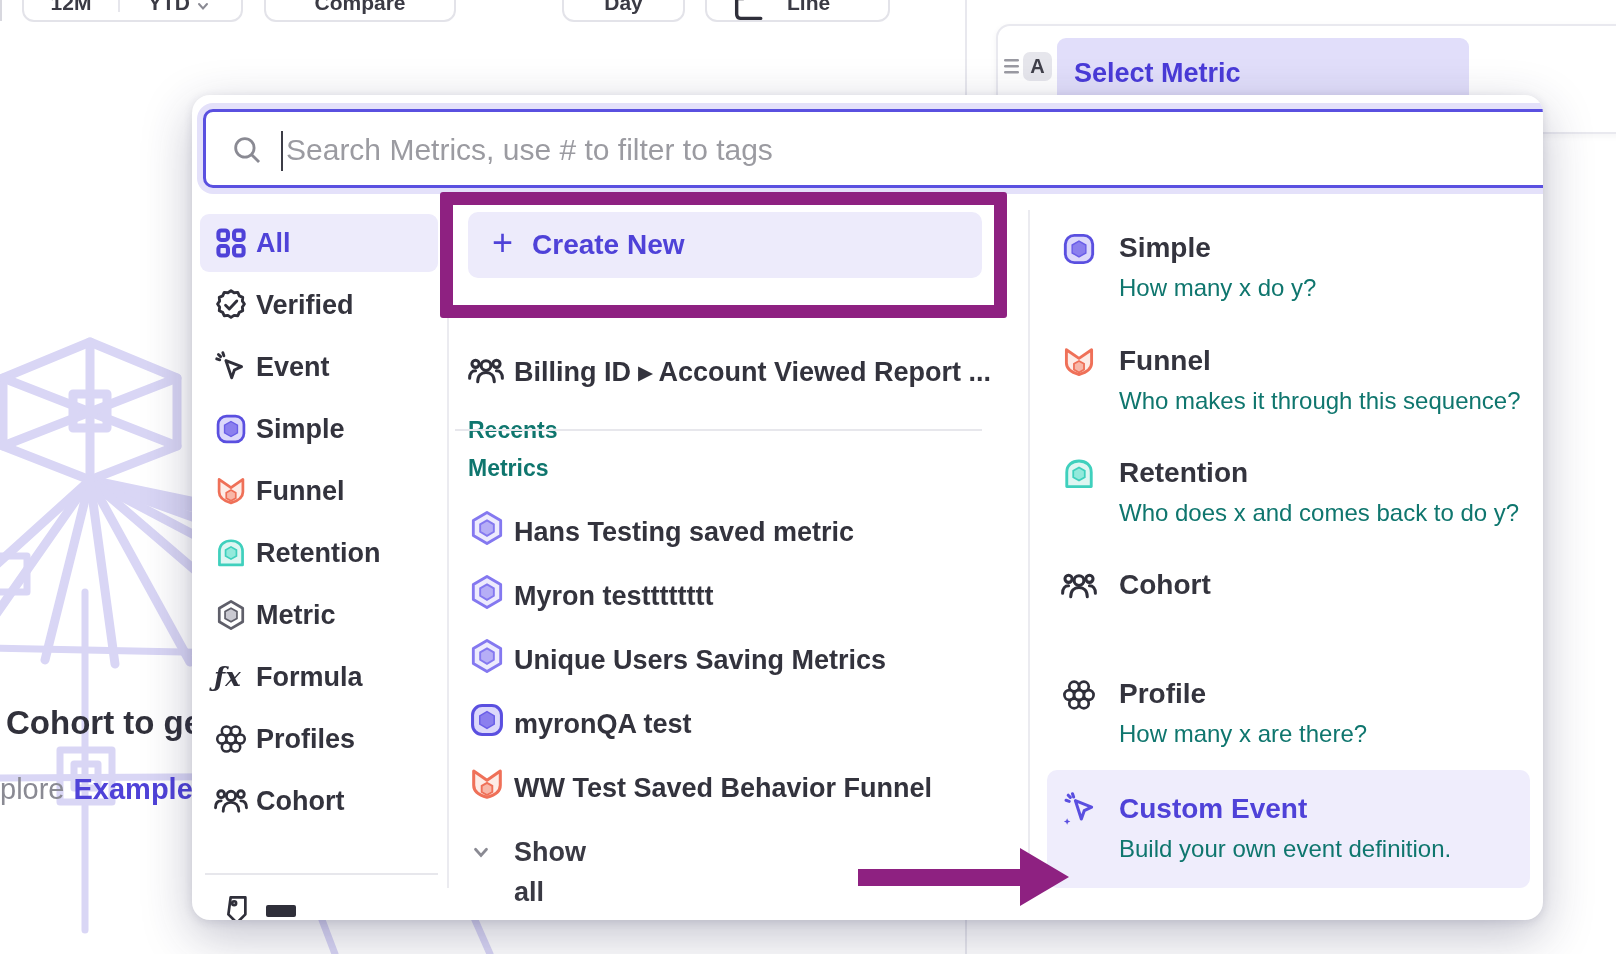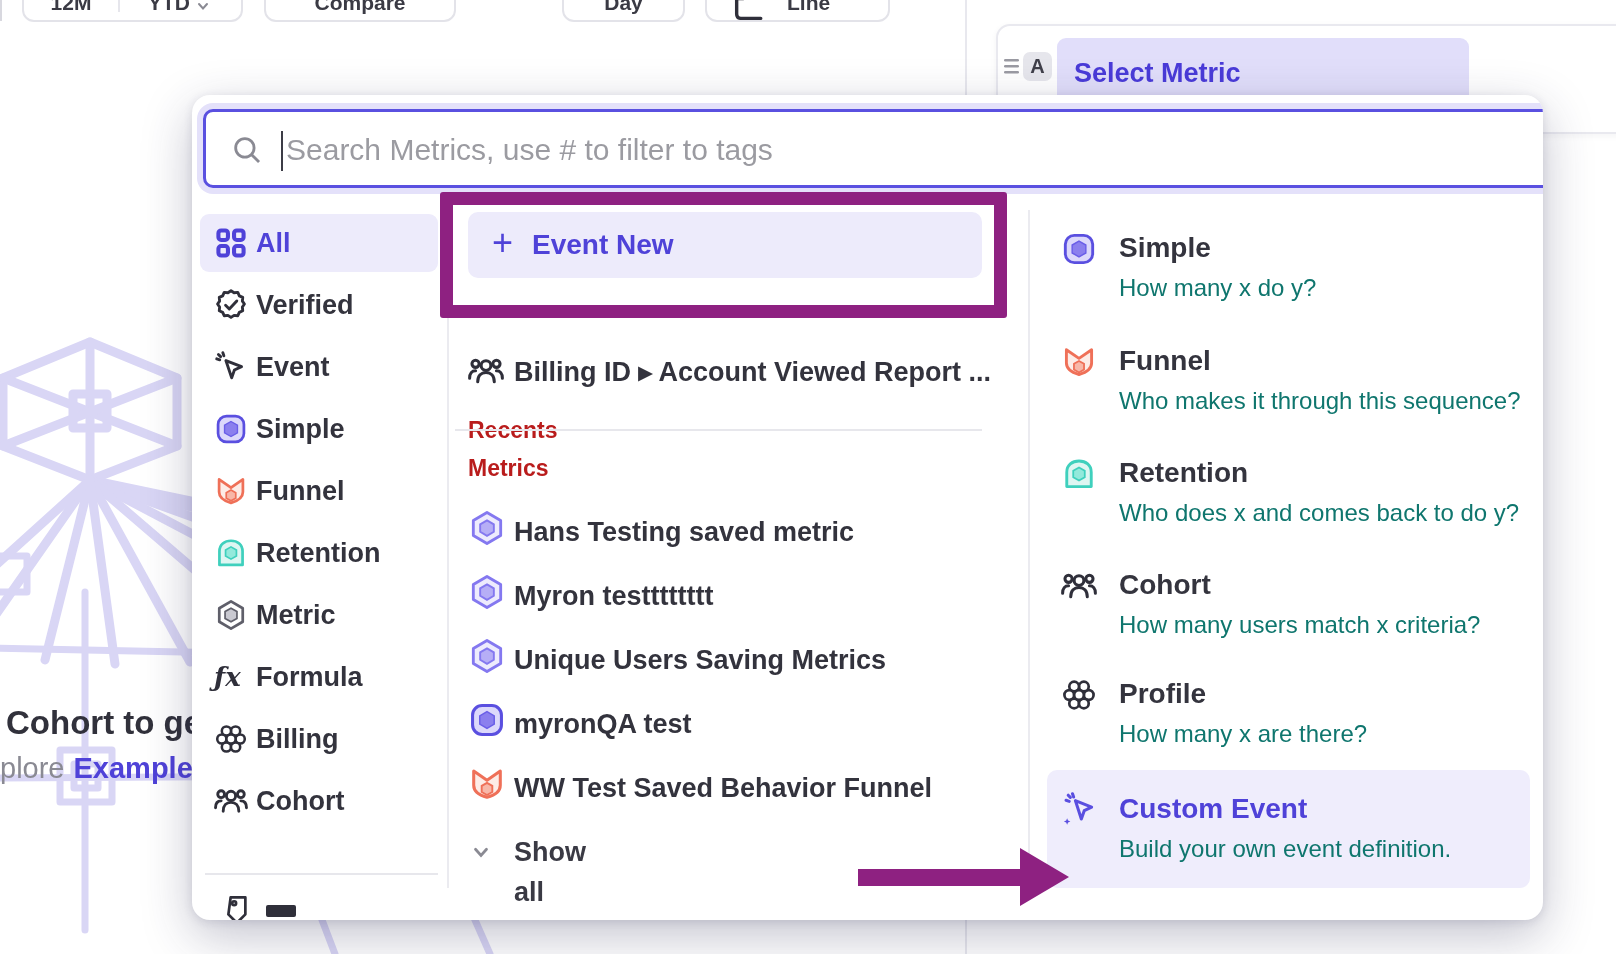--- a/index.html
+++ b/index.html
@@ -26,21 +26,21 @@
                box-shadow:0 2px 6px rgba(30,30,60,.05);}
   .series-badge{position:absolute;left:25px;top:26px;width:29px;height:29px;border-radius:7px;
                 background:#e6e6ec;color:#3f3f49;font-size:20px;font-weight:700;
                 display:flex;align-items:center;justify-content:center;}
   .metric-pill{position:absolute;left:59px;top:12px;width:412px;height:72px;border-radius:9px;
                background:#e1defa;}
   .metric-pill span{display:block;padding-left:17px;line-height:70px;font-size:27px;font-weight:700;color:#4a3bd8;}
 
   
   .bg-headline{position:absolute;left:6px;top:704px;font-size:33px;font-weight:700;color:#31313b;white-space:nowrap;z-index:1;}
-  .bg-explore{position:absolute;left:0px;top:752px;font-size:29px;white-space:nowrap;z-index:1;}
+  .bg-explore{position:absolute;left:0px;top:773px;font-size:29px;white-space:nowrap;z-index:1;}
   .bg-explore .pre{color:#8a8a93;margin-right:9px;}
   .bg-explore .lnk{color:#4f42d8;font-weight:600;}
   .wireframe{position:absolute;left:-15px;top:330px;z-index:0;}
 
   
   .modal{position:absolute;left:192px;top:95px;width:1351px;height:825px;background:#fff;
          border-radius:18px;z-index:10;overflow:hidden;
          box-shadow:0 16px 50px rgba(40,40,80,.28),0 2px 10px rgba(40,40,80,.12);}
   .searchbox{position:absolute;left:11px;top:14px;width:1509px;height:79px;box-sizing:border-box;
              border:3px solid #5a50e0;border-radius:10px;background:#fff;
@@ -61,21 +61,21 @@
   .side-item.sel .tx{color:#4f42d8;}
   .side-bottom-divider{position:absolute;left:13px;top:778px;width:233px;height:2px;background:#e7e7ec;}
   .side-partial{position:absolute;left:30px;top:796px;}
   .side-partial .frag{position:absolute;left:44px;top:14px;width:30px;height:12px;background:#2f2f3a;border-radius:2px;}
 
   
   .create-btn{position:absolute;left:276px;top:117px;width:514px;height:66px;border-radius:10px;
               background:#edebfb;display:flex;align-items:center;gap:19px;padding-left:24px;box-sizing:border-box;}
   .create-btn .plus{font-size:36px;font-weight:500;color:#4f42d8;line-height:1;margin-top:-4px;}
   .create-btn .tx{font-size:28px;font-weight:700;color:#4f42d8;}
-  .sec-header{position:absolute;font-size:23px;font-weight:600;color:#b91c1c;}
+  .sec-header{position:absolute;font-size:23px;font-weight:600;color:#0f766e;}
   .mid-item{position:absolute;left:276px;height:50px;}
   .mid-item .ic{position:absolute;left:0;top:6px;}
   .mid-item .tx{position:absolute;left:46px;top:0;line-height:50px;font-size:27px;font-weight:600;color:#33333d;white-space:nowrap;}
   .mid-divider{position:absolute;left:263px;top:334px;width:527px;height:2px;background:#e7e7ec;}
   .metric-item .ic{top:2px;}
   .showall{position:absolute;left:276px;top:737px;height:40px;}
   .showall .ic{position:absolute;left:2px;top:9px;}
   .showall .tx{position:absolute;left:46px;top:0;line-height:40px;font-size:27px;font-weight:700;color:#3a3a44;}
 
   
@@ -243,21 +243,21 @@
   <div class="side-item" style="top:615px;">
     <span class="ic"><svg width="34" height="34" viewBox="0 0 20 20" fill="#fff" stroke="#2f2f3a" stroke-width="1.5">
           <circle cx="15.4" cy="10" r="2.7"></circle>
           <circle cx="12.7" cy="5.3" r="2.7"></circle>
           <circle cx="7.3" cy="5.3" r="2.7"></circle>
           <circle cx="4.6" cy="10" r="2.7"></circle>
           <circle cx="7.3" cy="14.7" r="2.7"></circle>
           <circle cx="12.7" cy="14.7" r="2.7"></circle>
           <circle cx="10" cy="10" r="2.7"></circle>
         </svg></span>
-    <span class="tx">Billing</span>
+    <span class="tx">Profiles</span>
   </div>
   <div class="side-item" style="top:677px;">
     <span class="ic"><svg width="34" height="34" viewBox="0 0 20 20" fill="none" stroke="#2f2f3a" stroke-width="1.7" stroke-linecap="round">
           <circle cx="10" cy="7" r="2.7"></circle>
           <path d="M5.4,16 C5.4,12.6 7.4,10.8 10,10.8 C12.6,10.8 14.6,12.6 14.6,16"></path>
           <circle cx="4.2" cy="6" r="2"></circle>
           <path d="M0.9,14 C0.9,11.4 2.2,9.9 4.2,9.9"></path>
           <circle cx="15.8" cy="6" r="2"></circle>
           <path d="M19.1,14 C19.1,11.4 17.8,9.9 15.8,9.9"></path>
         </svg></span>
@@ -267,21 +267,21 @@
   <div class="side-partial">
     <svg width="32" height="32" viewBox="0 0 20 20" fill="none" stroke="#2f2f3a" stroke-width="1.7" stroke-linejoin="round">
         <path d="M11,2.5 L17.5,9 L10,16.5 L2.5,16.5 L2.5,9 Z" transform="rotate(-45 10 10)"></path>
         <circle cx="7.6" cy="7.6" r="1.2"></circle>
       </svg>
     <span class="frag"></span>
   </div>
 
   <div class="create-btn">
     <span class="plus">+</span>
-    <span class="tx">Event New</span>
+    <span class="tx">Create New</span>
   </div>
 
   <div class="sec-header" style="left:276px;top:322px;">Recents</div>
   <div class="mid-item" style="top:252px;">
     <span class="ic"><svg width="36" height="36" viewBox="0 0 20 20" fill="none" stroke="#2f2f3a" stroke-width="1.7" stroke-linecap="round">
           <circle cx="10" cy="7" r="2.7"></circle>
           <path d="M5.4,16 C5.4,12.6 7.4,10.8 10,10.8 C12.6,10.8 14.6,12.6 14.6,16"></path>
           <circle cx="4.2" cy="6" r="2"></circle>
           <path d="M0.9,14 C0.9,11.4 2.2,9.9 4.2,9.9"></path>
           <circle cx="15.8" cy="6" r="2"></circle>
@@ -363,21 +363,20 @@
   <div class="type-row" style="top:471px;">
     <span class="ic"><svg width="36" height="36" viewBox="0 0 20 20" fill="none" stroke="#2f2f3a" stroke-width="1.7" stroke-linecap="round">
           <circle cx="10" cy="7" r="2.7"></circle>
           <path d="M5.4,16 C5.4,12.6 7.4,10.8 10,10.8 C12.6,10.8 14.6,12.6 14.6,16"></path>
           <circle cx="4.2" cy="6" r="2"></circle>
           <path d="M0.9,14 C0.9,11.4 2.2,9.9 4.2,9.9"></path>
           <circle cx="15.8" cy="6" r="2"></circle>
           <path d="M19.1,14 C19.1,11.4 17.8,9.9 15.8,9.9"></path>
         </svg></span>
     <span class="ttl">Cohort</span>
-    <span class="dsc">How many users match x criteria?</span>
   </div>
   <div class="type-row" style="top:580px;">
     <span class="ic"><svg width="36" height="36" viewBox="0 0 20 20" fill="#fff" stroke="#2f2f3a" stroke-width="1.5">
           <circle cx="15.4" cy="10" r="2.7"></circle>
           <circle cx="12.7" cy="5.3" r="2.7"></circle>
           <circle cx="7.3" cy="5.3" r="2.7"></circle>
           <circle cx="4.6" cy="10" r="2.7"></circle>
           <circle cx="7.3" cy="14.7" r="2.7"></circle>
           <circle cx="12.7" cy="14.7" r="2.7"></circle>
           <circle cx="10" cy="10" r="2.7"></circle>

